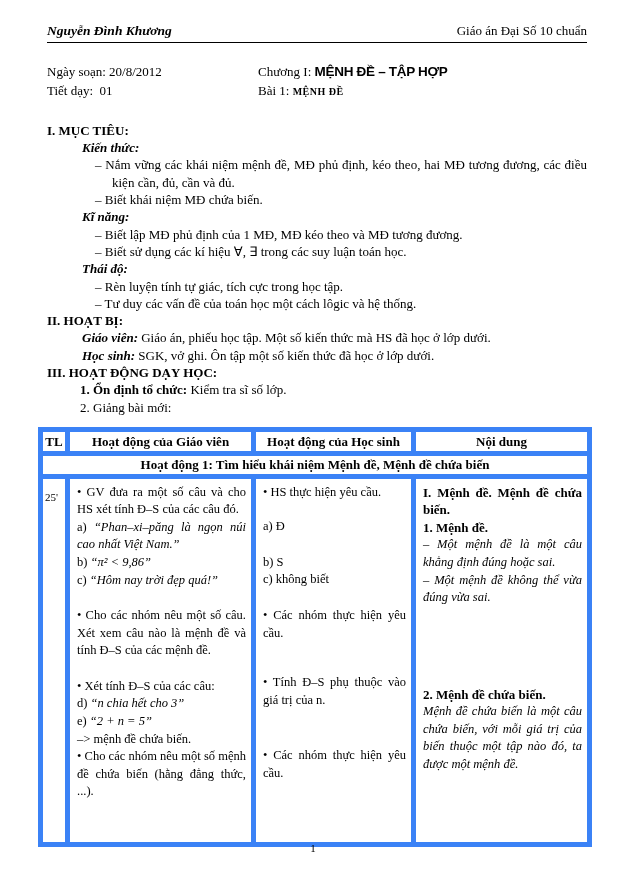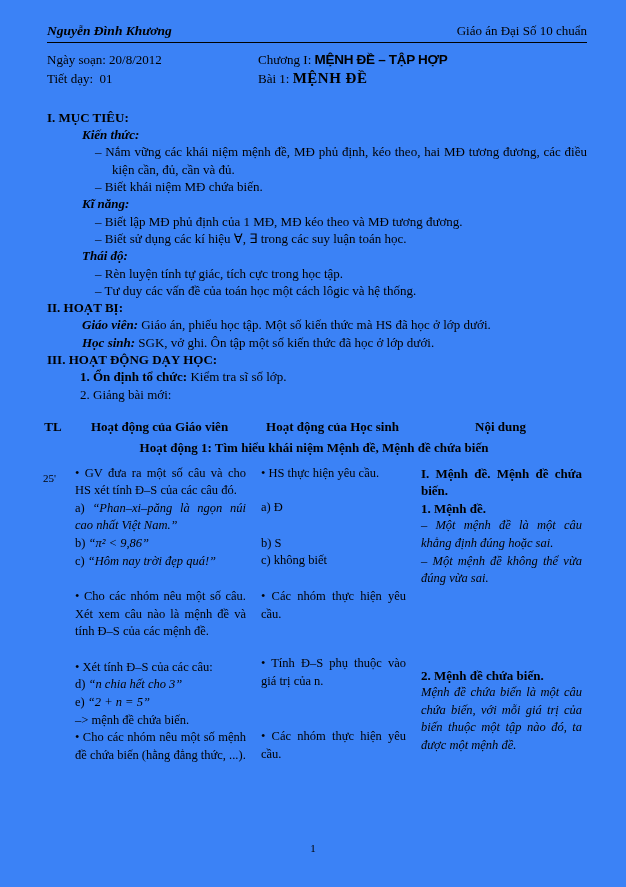--- a/index.html
+++ b/index.html
@@ -2,69 +2,69 @@
 <html><head>
 <meta charset="utf-8">
 <style>
   * { margin: 0; padding: 0; box-sizing: border-box; }
   html, body { background: #888; }
   .page {
     position: relative;
     width: 626px;
     height: 887px;
     margin: 0 auto;
-    background: #3b82f6;
+    background: #ffffff;
     font-family: "Liberation Serif", serif;
     color: #000;
     font-size: 13px;
     line-height: 17.3px;
     overflow: hidden;
   }
   .content { padding: 22px 39px 0 47px; }
 
   
   .hdr {
     display: flex;
     justify-content: space-between;
     align-items: baseline;
     border-bottom: 1.5px solid #000;
     padding-bottom: 3px;
   }
   .hdr-author { font-weight: bold; font-style: italic; font-size: 13.5px; }
   .hdr-right { font-size: 13px; }
 
   
-  .meta { margin-top: 8px; display: grid; grid-template-columns: 211px 1fr; grid-row-gap: 1px; }
+  .meta { margin-top: 20px; display: grid; grid-template-columns: 211px 1fr; grid-row-gap: 1px; }
   .meta .cell { white-space: nowrap; }
   .lbl-b { font-weight: normal; }
   .chuong-val {
     font-family: "Liberation Sans", sans-serif;
     font-weight: bold; font-size: 13.5px; letter-spacing: -0.3px;
   }
-  .bai-val { font-weight: bold; font-size: 15px; letter-spacing: 0.5px; }
+  .bai-val { font-weight: bold; font-size: 10px; letter-spacing: 0.5px; }
 
   
   .sec-h { font-weight: bold; }
   .sec1 { margin-top: 22px; }
   .sub-lbl { font-weight: bold; font-style: italic; padding-left: 35px; }
   .dash-item { padding-left: 65px; text-indent: -17px; text-align: justify; }
   .inline-row { padding-left: 35px; }
   .inline-row .ilbl { font-weight: bold; font-style: italic; }
   .num-row { padding-left: 33px; }
   .num-row .nlbl { font-weight: bold; }
 
   
   table.act {
     border-collapse: collapse;
     width: 549px;
     margin-left: -9px;
     margin-top: 11px;
     table-layout: fixed;
   }
-  table.act td, table.act th { border: 3px solid #3b82f6; }
+  table.act td, table.act th { border: 5px solid #3b82f6; }
   th.h { font-size: 13px; font-weight: bold; text-align: center; height: 20px; padding: 1px 0; }
   td.activity { font-weight: bold; text-align: center; height: 19px; font-size: 13px; }
   td.body { vertical-align: top; height: 368px; font-size: 12.5px; line-height: 17.6px; padding: 5px 5px 4px 7px; }
   td.tl-cell { font-size: 11px; padding: 10px 1px 0 2px; vertical-align: top; text-align: left; margin-left: 44px; }
   .col-tl { width: 27px; }
   .col-gv { width: 186px; }
   .col-hs { width: 160px; }
   .col-nd { width: 176px; }
   td.body p { text-align: justify; }
   .it { font-style: italic; }

